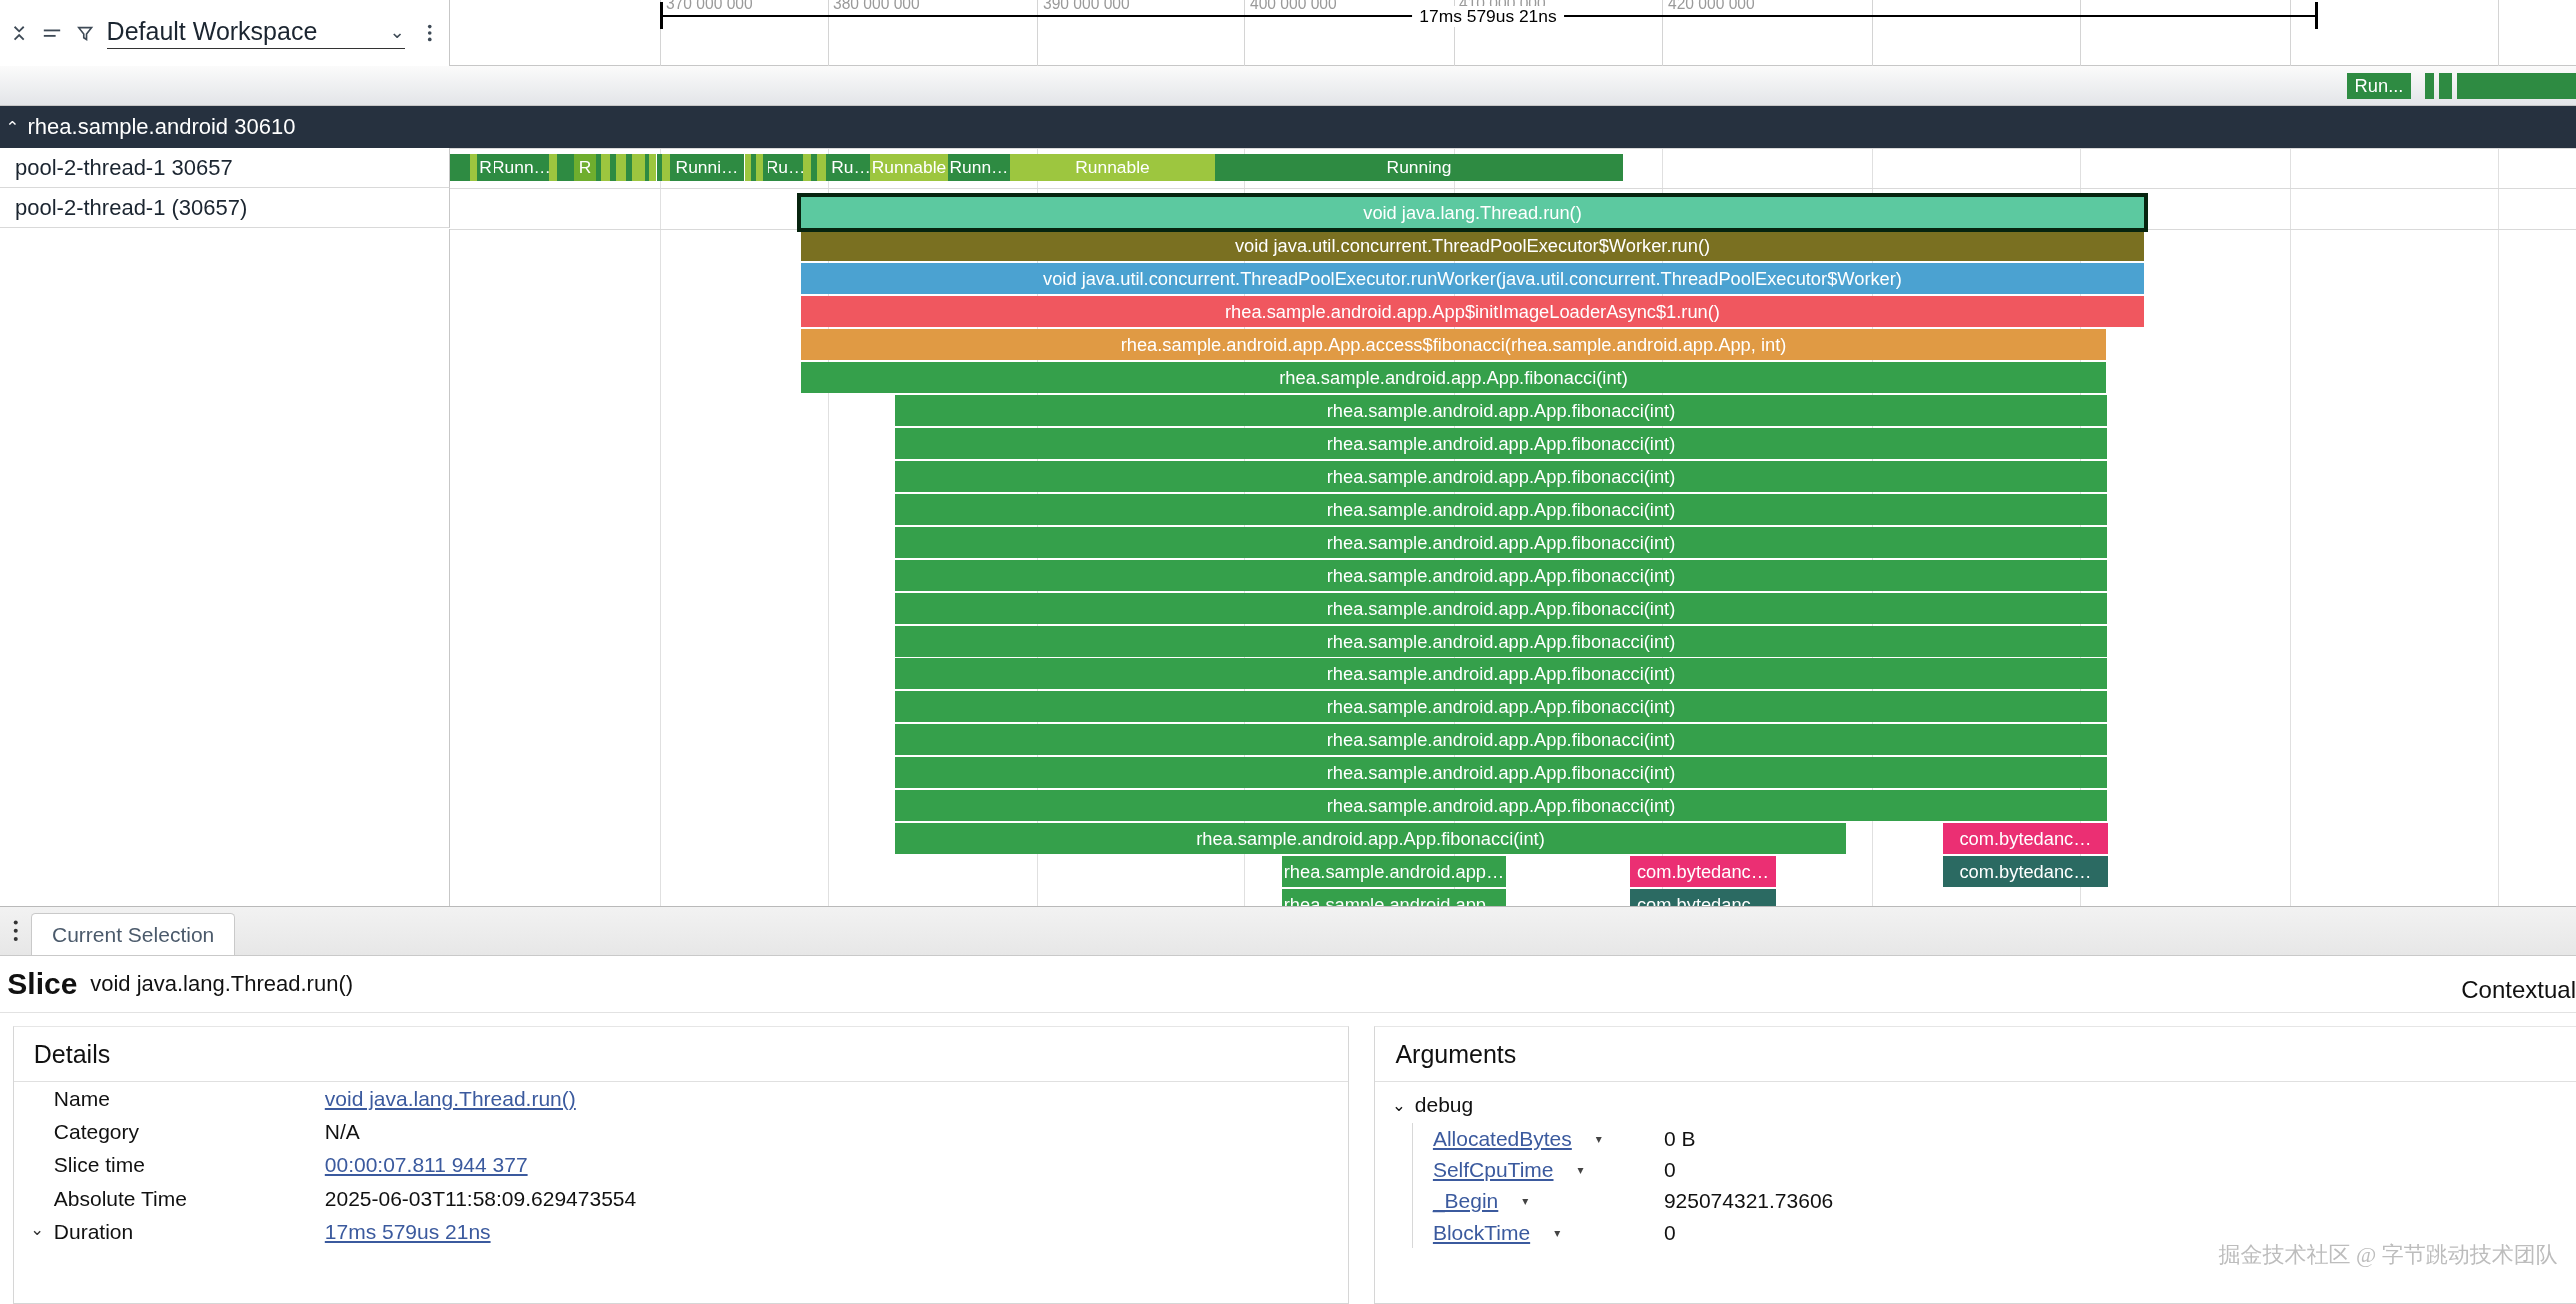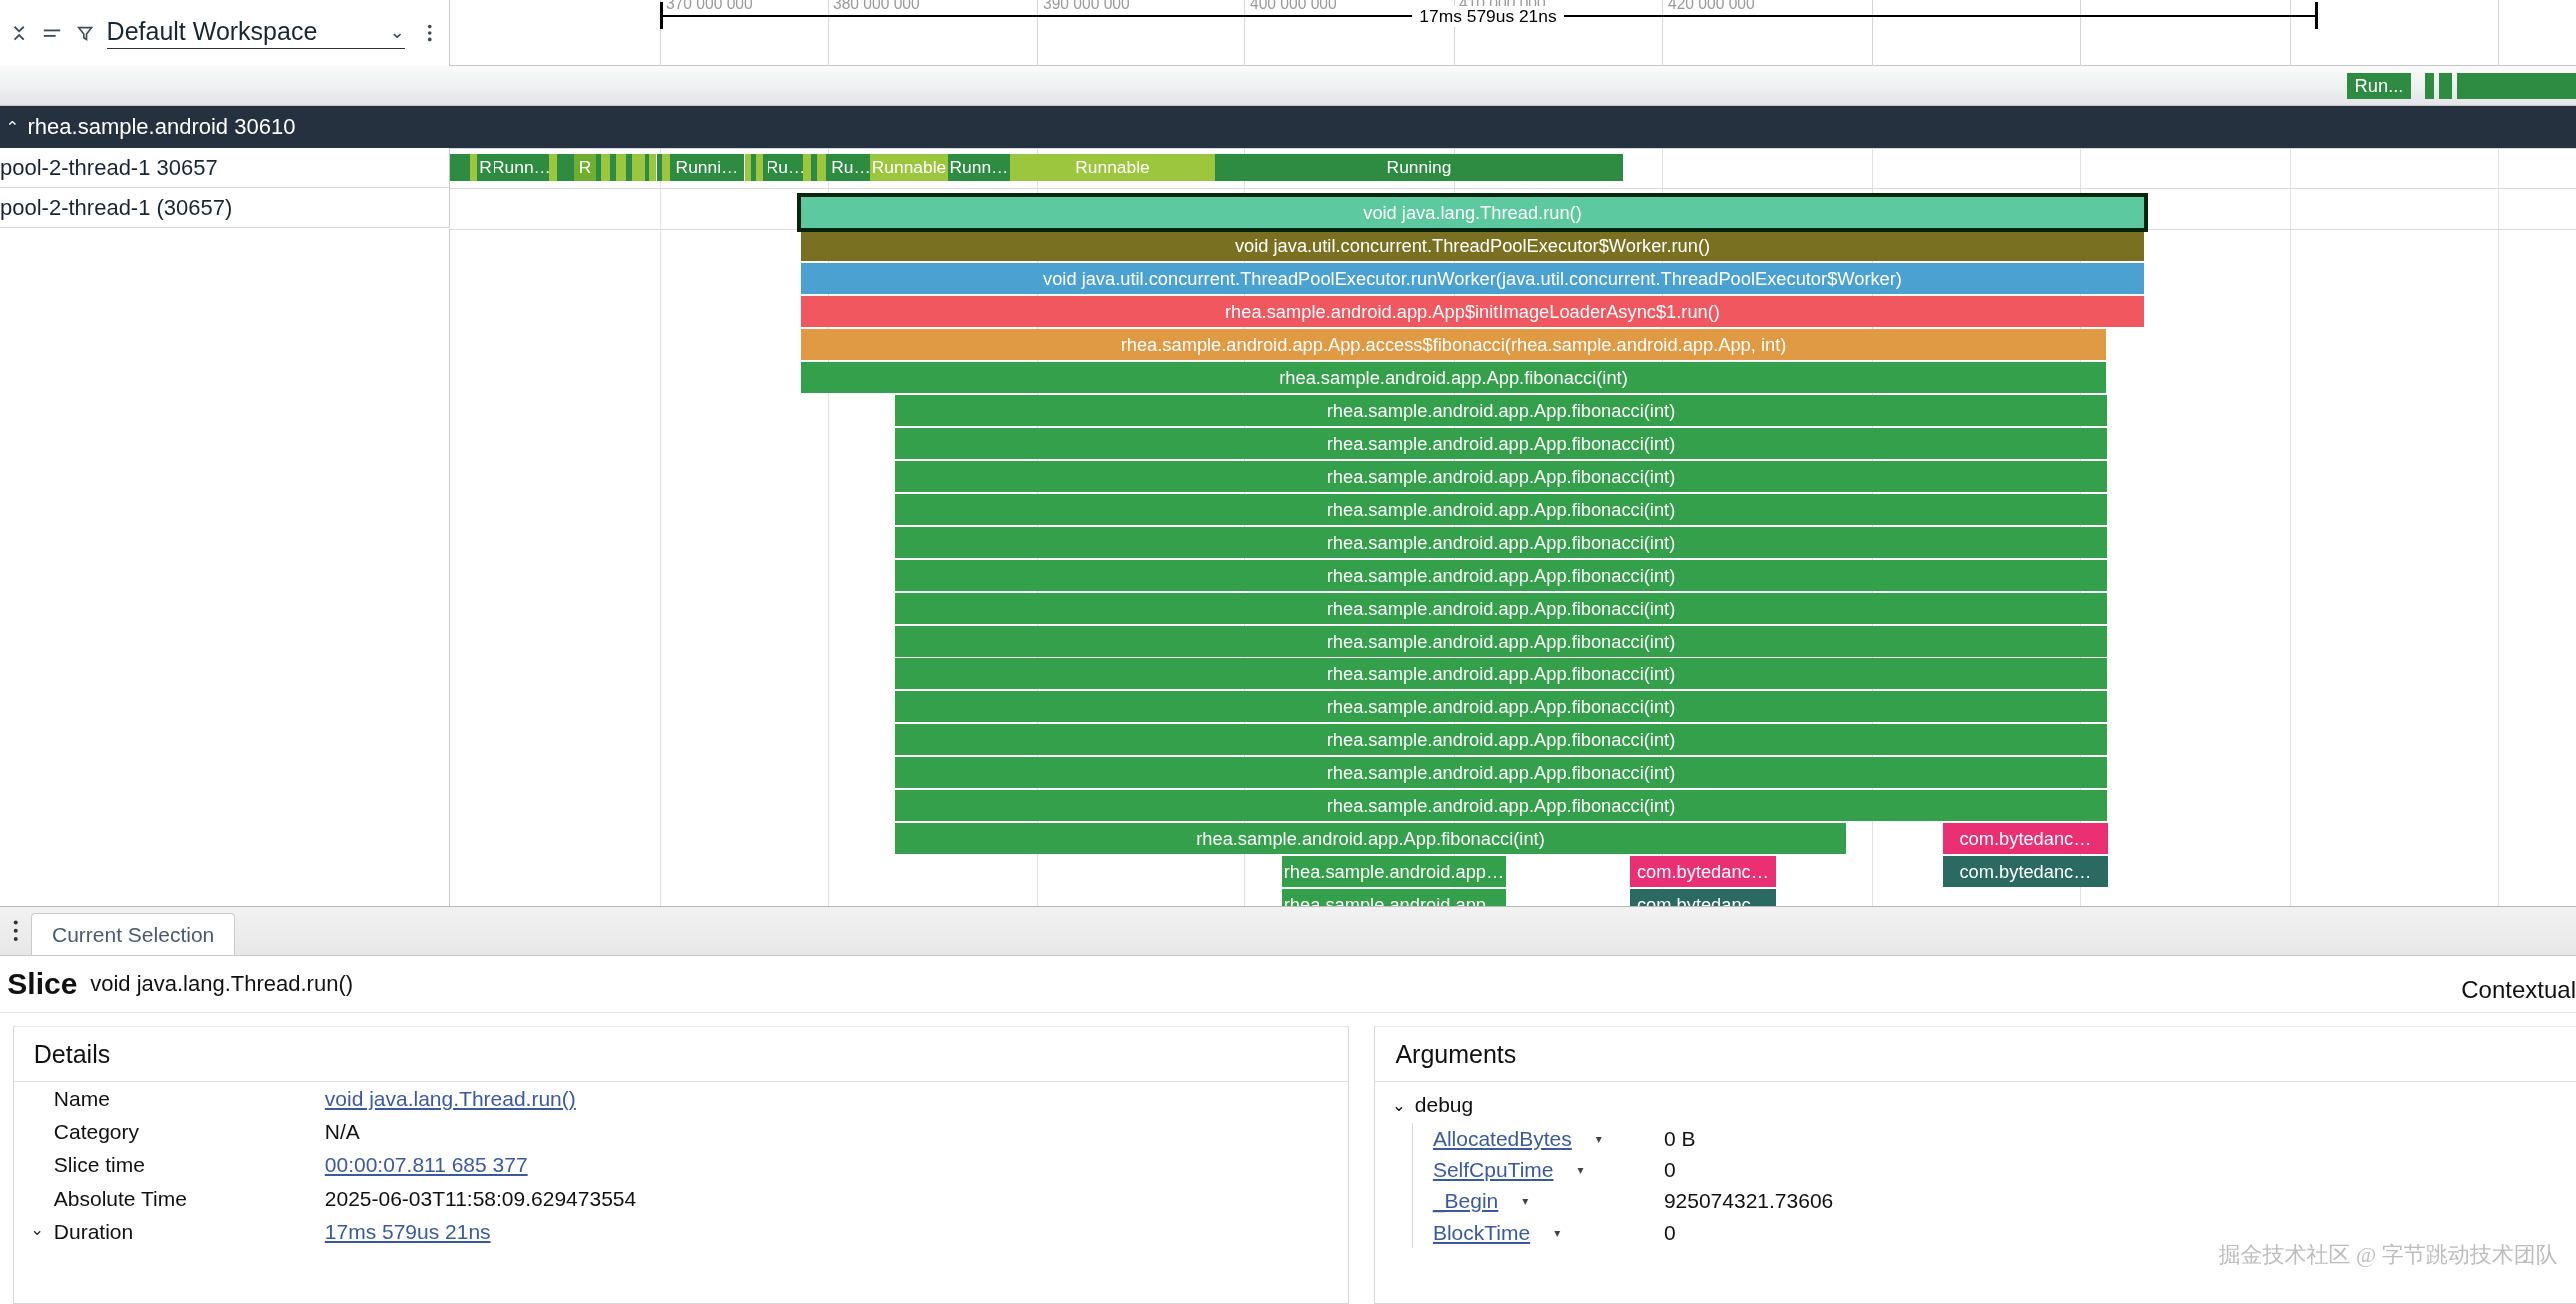--- a/index.html
+++ b/index.html
@@ -89,21 +89,21 @@
     position: absolute; left: 0; top: 0; width: 450px; height: 42px;
     display: flex; align-items: center; gap: 8.2px; padding-left: 5.5px;
   }
   #group-header-label .gname { font-size: 22px; color: #fff; white-space: nowrap; }
   #group-header .chev { color: #fff; font-size: 16.5px; }
 
   
   .track-label {
     position: absolute; left: 0; width: 450px;
     border-right: 0.9px solid #c7c7c7; border-bottom: 0.9px solid #d9d9d9;
-    background: #fff; display: flex; align-items: center; padding-left: 0;
+    background: #fff; display: flex; align-items: center; padding-left: 15px;
   }
   .track-label span { font-size: 22px; color: #1b2530; white-space: nowrap; }
 
   
   #canvas {
     position: absolute; left: 450px; top: 148px; right: 0; bottom: 0;
     overflow: hidden;
   }
   .vgrid {
     position: absolute; top: 0; bottom: 0; width: 0.9px; background: #e0e0e0;
@@ -384,21 +384,21 @@
             <tr>
               <td class="kv-key">Name</td>
               <td class="kv-val"><span class="link">void java.lang.Thread.run()</span></td>
             </tr>
             <tr>
               <td class="kv-key">Category</td>
               <td class="kv-val">N/A</td>
             </tr>
             <tr>
               <td class="kv-key">Slice time</td>
-              <td class="kv-val"><span class="link">00:00:07.811 685 377</span></td>
+              <td class="kv-val"><span class="link">00:00:07.811 944 377</span></td>
             </tr>
             <tr>
               <td class="kv-key">Absolute Time</td>
               <td class="kv-val">2025-06-03T11:58:09.629473554</td>
             </tr>
             <tr>
               <td class="kv-key"><span class="tw">⌄</span>Duration</td>
               <td class="kv-val"><span class="link">17ms 579us 21ns</span></td>
             </tr>
           </tbody>

